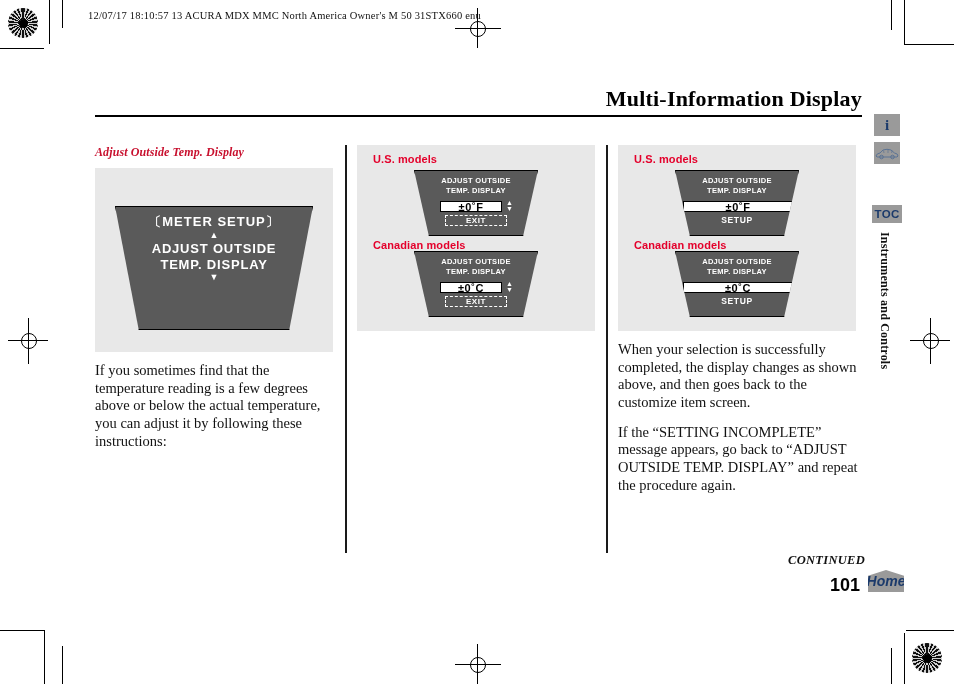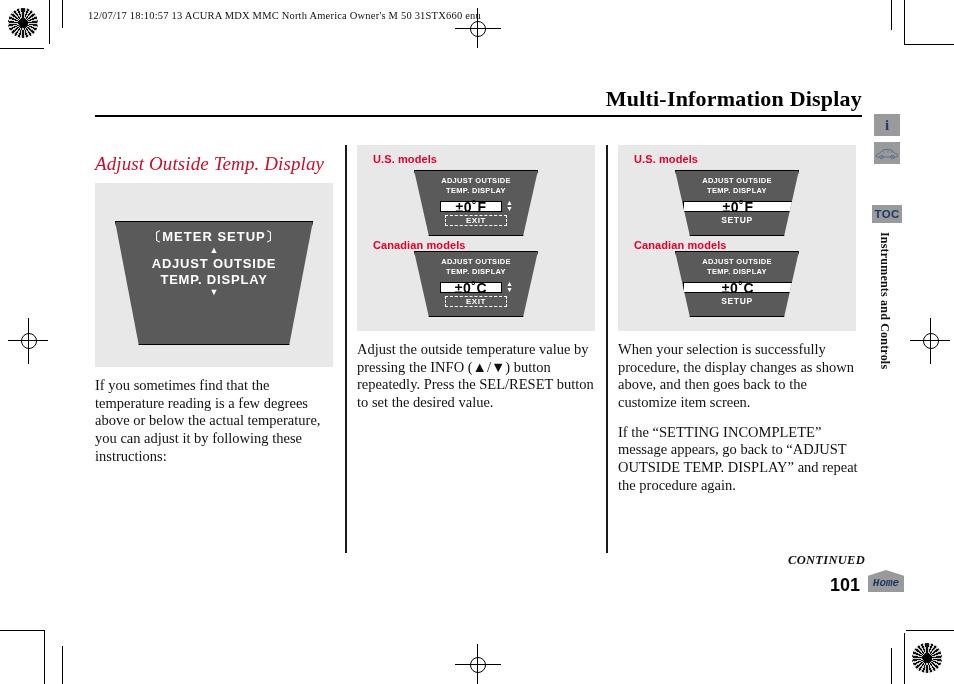--- a/index.html
+++ b/index.html
@@ -111,24 +111,24 @@
     height: 408px;
     background: #1a1a1a;
   }
   .col-divider.d1 { left: 345px; }
   .col-divider.d2 { left: 606px; }
 
   
   .section-head {
     font-family: "Liberation Serif", serif;
     font-style: italic;
-    font-weight: normal;
-    font-size: 19px;
+    font-weight: bold;
+    font-size: 12px;
     color: #c8102e;
-    margin: 8px 0 8px 0;
+    margin: 0 0 8px 0;
     letter-spacing: 0.1px;
   }
 
   
   .illus {
     background: #e8e8e8;
     position: relative;
     box-sizing: border-box;
     padding-left: 20px;
   }
@@ -197,21 +197,21 @@
   }
   .value-row {
     position: relative;
     margin-top: 6px;
     height: 12px;
   }
   .value-box {
     position: absolute;
     background: #ffffff;
     color: #000;
-    font-size: 14px;
+    font-size: 11px;
     font-weight: bold;
     letter-spacing: 0.6px;
     line-height: 11px;
     height: 11px;
     border: 1px solid #000;
     box-sizing: border-box;
   }
   .value-box.narrow { left: 25px; width: 62px; }
   .value-box.wide   { left: 7px;  width: 110px; }
 
@@ -324,24 +324,24 @@
     width: 36px;
     height: 22px;
     background: #9a9a9a;
     -webkit-clip-path: polygon(50% 0, 100% 26%, 100% 100%, 0 100%, 0 26%);
     clip-path: polygon(50% 0, 100% 26%, 100% 100%, 0 100%, 0 26%);
     display: flex;
     align-items: flex-end;
     justify-content: center;
   }
   .home-badge span {
-    font-family: Liberation Mono, monospace;
+    font-family: Liberation Sans, sans-serif;
     font-style: italic;
     font-weight: bold;
-    font-size: 11px;
+    font-size: 14px;
     color: #1b3a6b;
     padding-bottom: 3px;
   }
 </style>
 </head>
 <body>
 
 <div>
   <div class="bullseye" style="left:8px; top:8px;"></div>
   <div class="corner-line" style="left:49px; top:0px; width:1px; height:44px;"></div>
@@ -439,23 +439,20 @@
         <span>TEMP. DISPLAY</span>
       </div>
       <div class="value-row">
         <div class="value-box narrow">±0˚C</div>
         <div class="spin-arrows">▲<br>▼</div>
       </div>
       <div class="exit-box">EXIT</div>
     </div>
   </div>
 
-  <div class="col-body">
-    <p class="body-p">Adjust the outside temperature value by pressing the INFO (▲/▼) button repeatedly. Press the SEL/RESET button to set the desired value.</p>
-  </div>
 </div>
 
 <div class="col col-3">
   <div class="illus illus-3">
     <div class="model-label" style="left:16px; top:8px;">U.S. models</div>
 
     <div class="meter small" style="top:25px;">
       <div class="meter-title-sm">
         <span>ADJUST OUTSIDE</span><br>
         <span>TEMP. DISPLAY</span>
@@ -474,21 +471,21 @@
         <span>TEMP. DISPLAY</span>
       </div>
       <div class="value-row">
         <div class="value-box wide">±0˚C</div>
       </div>
       <div class="setup-text">SETUP</div>
     </div>
   </div>
 
   <div class="col-body">
-    <p class="body-p">When your selection is successfully procedure, the display changes as shown above, and then goes back to the customize item screen.</p>
+    <p class="body-p">When your selection is successfully completed, the display changes as shown above, and then goes back to the customize item screen.</p>
     <p class="body-p">If the “SETTING INCOMPLETE” message appears, go back to “ADJUST OUTSIDE TEMP. DISPLAY” and repeat the procedure again.</p>
   </div>
 </div>
 
 <div class="tab-icon" style="left:874px; top:114px;">
   <span style="font-family:'Liberation Serif',serif; font-weight:bold; font-size:15px; color:#1b3a6b;">i</span>
 </div>
 
 <div class="tab-icon" style="left:874px; top:142px;">
   <svg width="24" height="13" viewBox="0 0 24 13">

